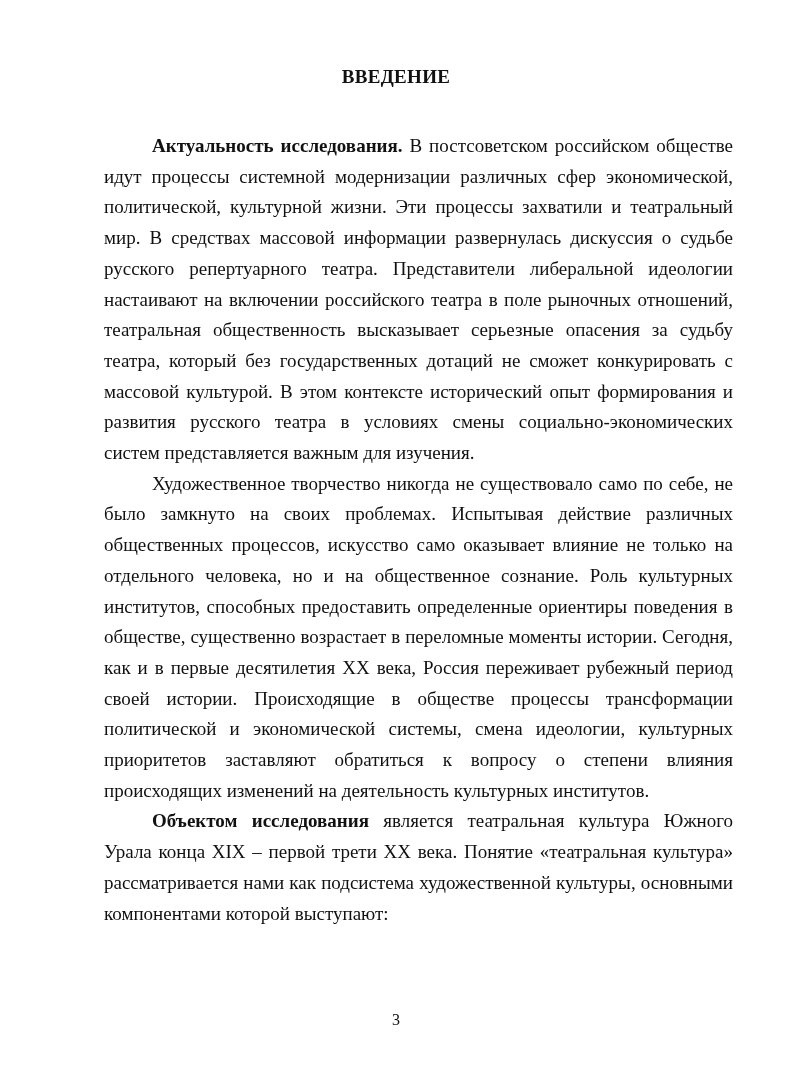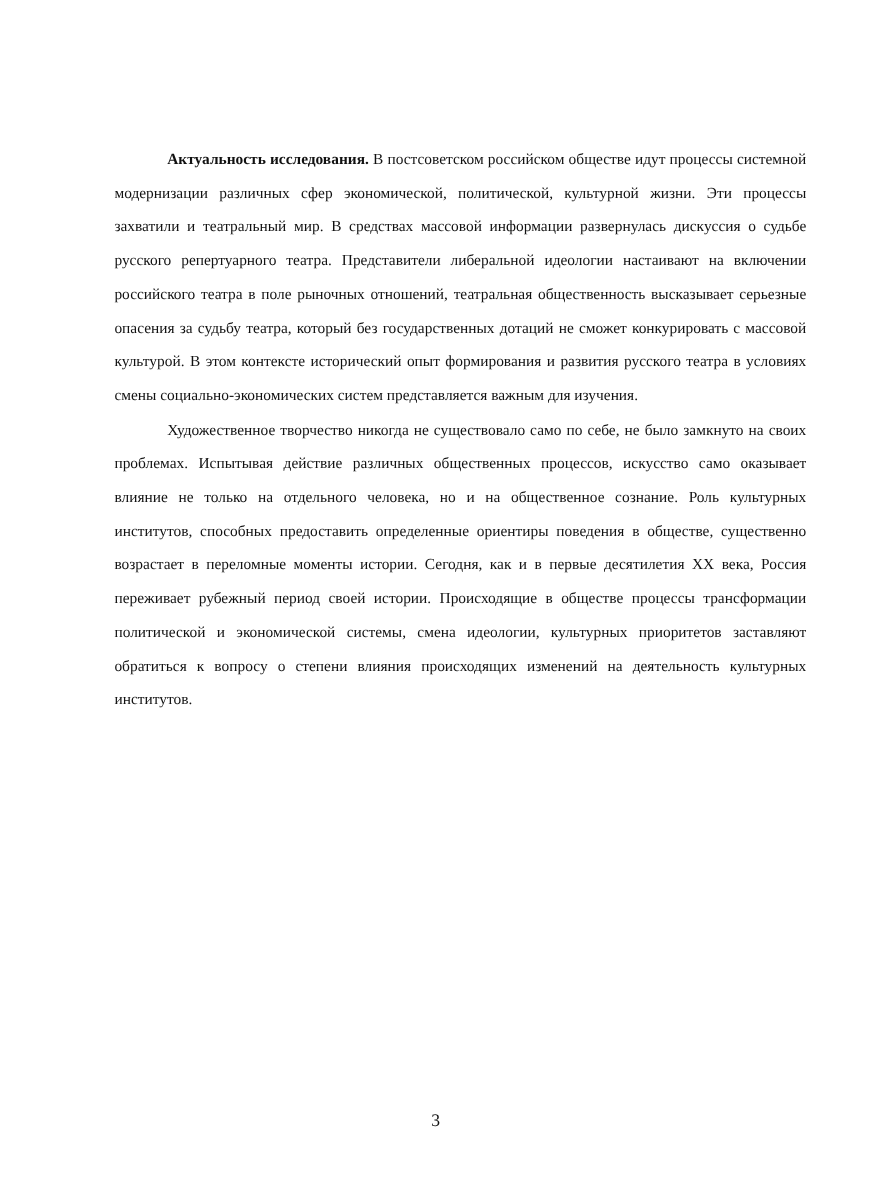--- a/index.html
+++ b/index.html
@@ -8,39 +8,41 @@
     position: absolute; left: 0; top: 0; width: 792px; height: 1084px;
     background: #ffffff; color: #111111;
     font-family: "Liberation Serif", "DejaVu Serif", serif;
   }
   .title {
     position: absolute; left: 0; width: 792px; top: 66px;
     text-align: center; font-weight: bold; font-size: 19px; letter-spacing: 0.3px;
   }
   .body {
     position: absolute; left: 104px; top: 131px; width: 629px;
-    font-size: 14px; line-height: 30.7px;
+    font-size: 19px; line-height: 30.7px;
   }
   .para {
     margin: 0; text-align: justify; text-indent: 48px;
   }
   .para b { font-weight: bold; }
   .list-item {
     margin: 0; text-align: justify;
     padding-left: 38px; text-indent: 2px;
   }
   .page-number {
     position: absolute; left: 0; width: 792px; top: 1011px;
     text-align: center; font-size: 16px;
   }
 </style>
 </head>
 <body>
 
 <div class="page">
+  <div class="title">ВВЕДЕНИЕ</div>
 
   <div class="body">
     <p class="para"><b>Актуальность исследования.</b><span> В постсоветском российском обществе идут процессы системной модернизации различных сфер экономической, политической, культурной жизни. Эти процессы захватили и театральный мир. В средствах массовой информации развернулась дискуссия о судьбе русского репертуарного театра. Представители либеральной идеологии настаивают на включении российского театра в поле рыночных отношений, театральная общественность высказывает серьезные опасения за судьбу театра, который без государственных дотаций не сможет конкурировать с массовой культурой. В этом контексте исторический опыт формирования и развития русского театра в условиях смены социально-экономических систем представляется важным для изучения.</span></p>
     <p class="para"><span>Художественное творчество никогда не существовало само по себе, не было замкнуто на своих проблемах. Испытывая действие различных общественных процессов, искусство само оказывает влияние не только на отдельного человека, но и на общественное сознание. Роль культурных институтов, способных предоставить определенные ориентиры поведения в обществе, существенно возрастает в переломные моменты истории. Сегодня, как и в первые десятилетия XX века, Россия переживает рубежный период своей истории. Происходящие в обществе процессы трансформации политической и экономической системы, смена идеологии, культурных приоритетов заставляют обратиться к вопросу о степени влияния происходящих изменений на деятельность культурных институтов.</span></p>
+    <p class="para"><b>Объектом исследования</b><span> является театральная культура Южного Урала конца XIX – первой трети XX века. Понятие «театральная культура» рассматривается нами как подсистема художественной культуры, основными компонентами которой выступают:</span></p>
   </div>
 
   <div class="page-number">3</div>
 </div>
 
 </body></html>

